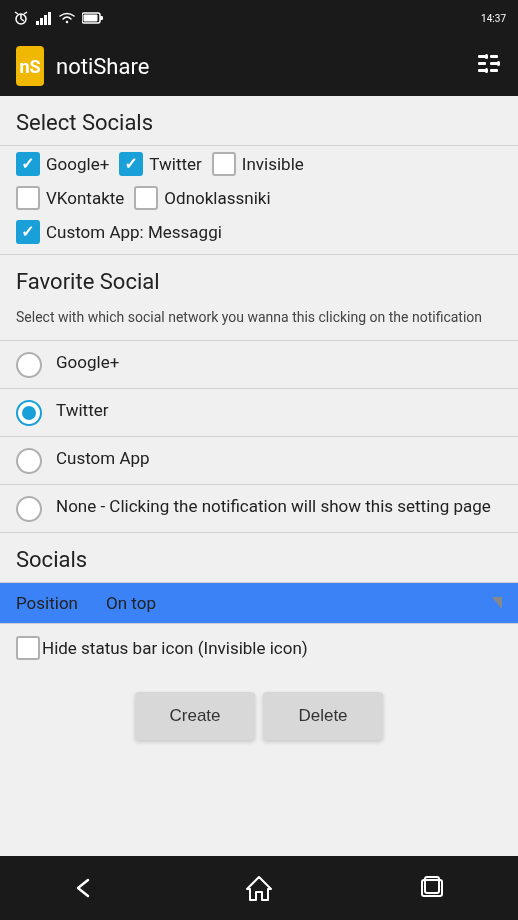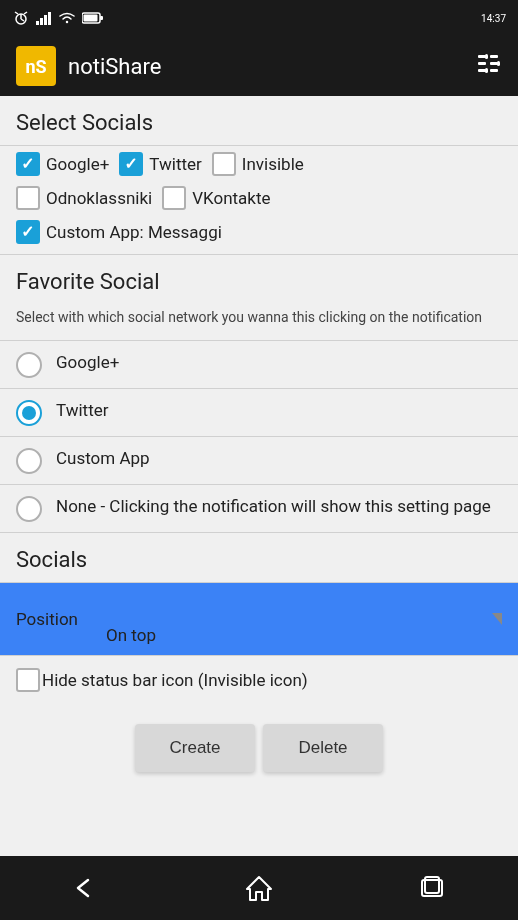--- a/index.html
+++ b/index.html
@@ -50,21 +50,21 @@
     .app-bar-left {
       display: flex;
       align-items: center;
       gap: 12px;
     }
     .app-logo {
       background: #f0b800;
       color: white;
       font-weight: bold;
       font-size: 18px;
-      width: 40px;
+      width: 28px;
       height: 40px;
       display: flex;
       align-items: center;
       justify-content: center;
       border-radius: 4px;
     }
     .app-title {
       color: white;
       font-size: 22px;
       font-weight: 400;
@@ -202,21 +202,20 @@
     .position-label {
       font-size: 17px;
       color: #222;
       width: 90px;
       flex-shrink: 0;
     }
     .position-value {
       font-size: 17px;
       color: #222;
       flex: 1;
-      margin-top: 32px;
     }
     .position-arrow {
       width: 0;
       height: 0;
       border-left: 10px solid transparent;
       border-right: 0px solid transparent;
       border-top: 12px solid #888;
       margin-left: 8px;
     }
 
@@ -339,25 +338,25 @@
       </div>
       <div class="checkbox-item">
         <div class="checkbox-box"></div>
         <span class="checkbox-label">Invisible</span>
       </div>
     </div>
 
     <div class="checkbox-row" style="padding-top:0;">
       <div class="checkbox-item">
         <div class="checkbox-box"></div>
+        <span class="checkbox-label">VKontakte</span>
+      </div>
+      <div class="checkbox-item">
+        <div class="checkbox-box"></div>
         <span class="checkbox-label">Odnoklassniki</span>
-      </div>
-      <div class="checkbox-item">
-        <div class="checkbox-box"></div>
-        <span class="checkbox-label">VKontakte</span>
       </div>
     </div>
 
     <div class="checkbox-row" style="padding-top:0;">
       <div class="checkbox-item">
         <div class="checkbox-box checked"></div>
         <span class="checkbox-label">Custom App: Messaggi</span>
       </div>
     </div>
   </div>

